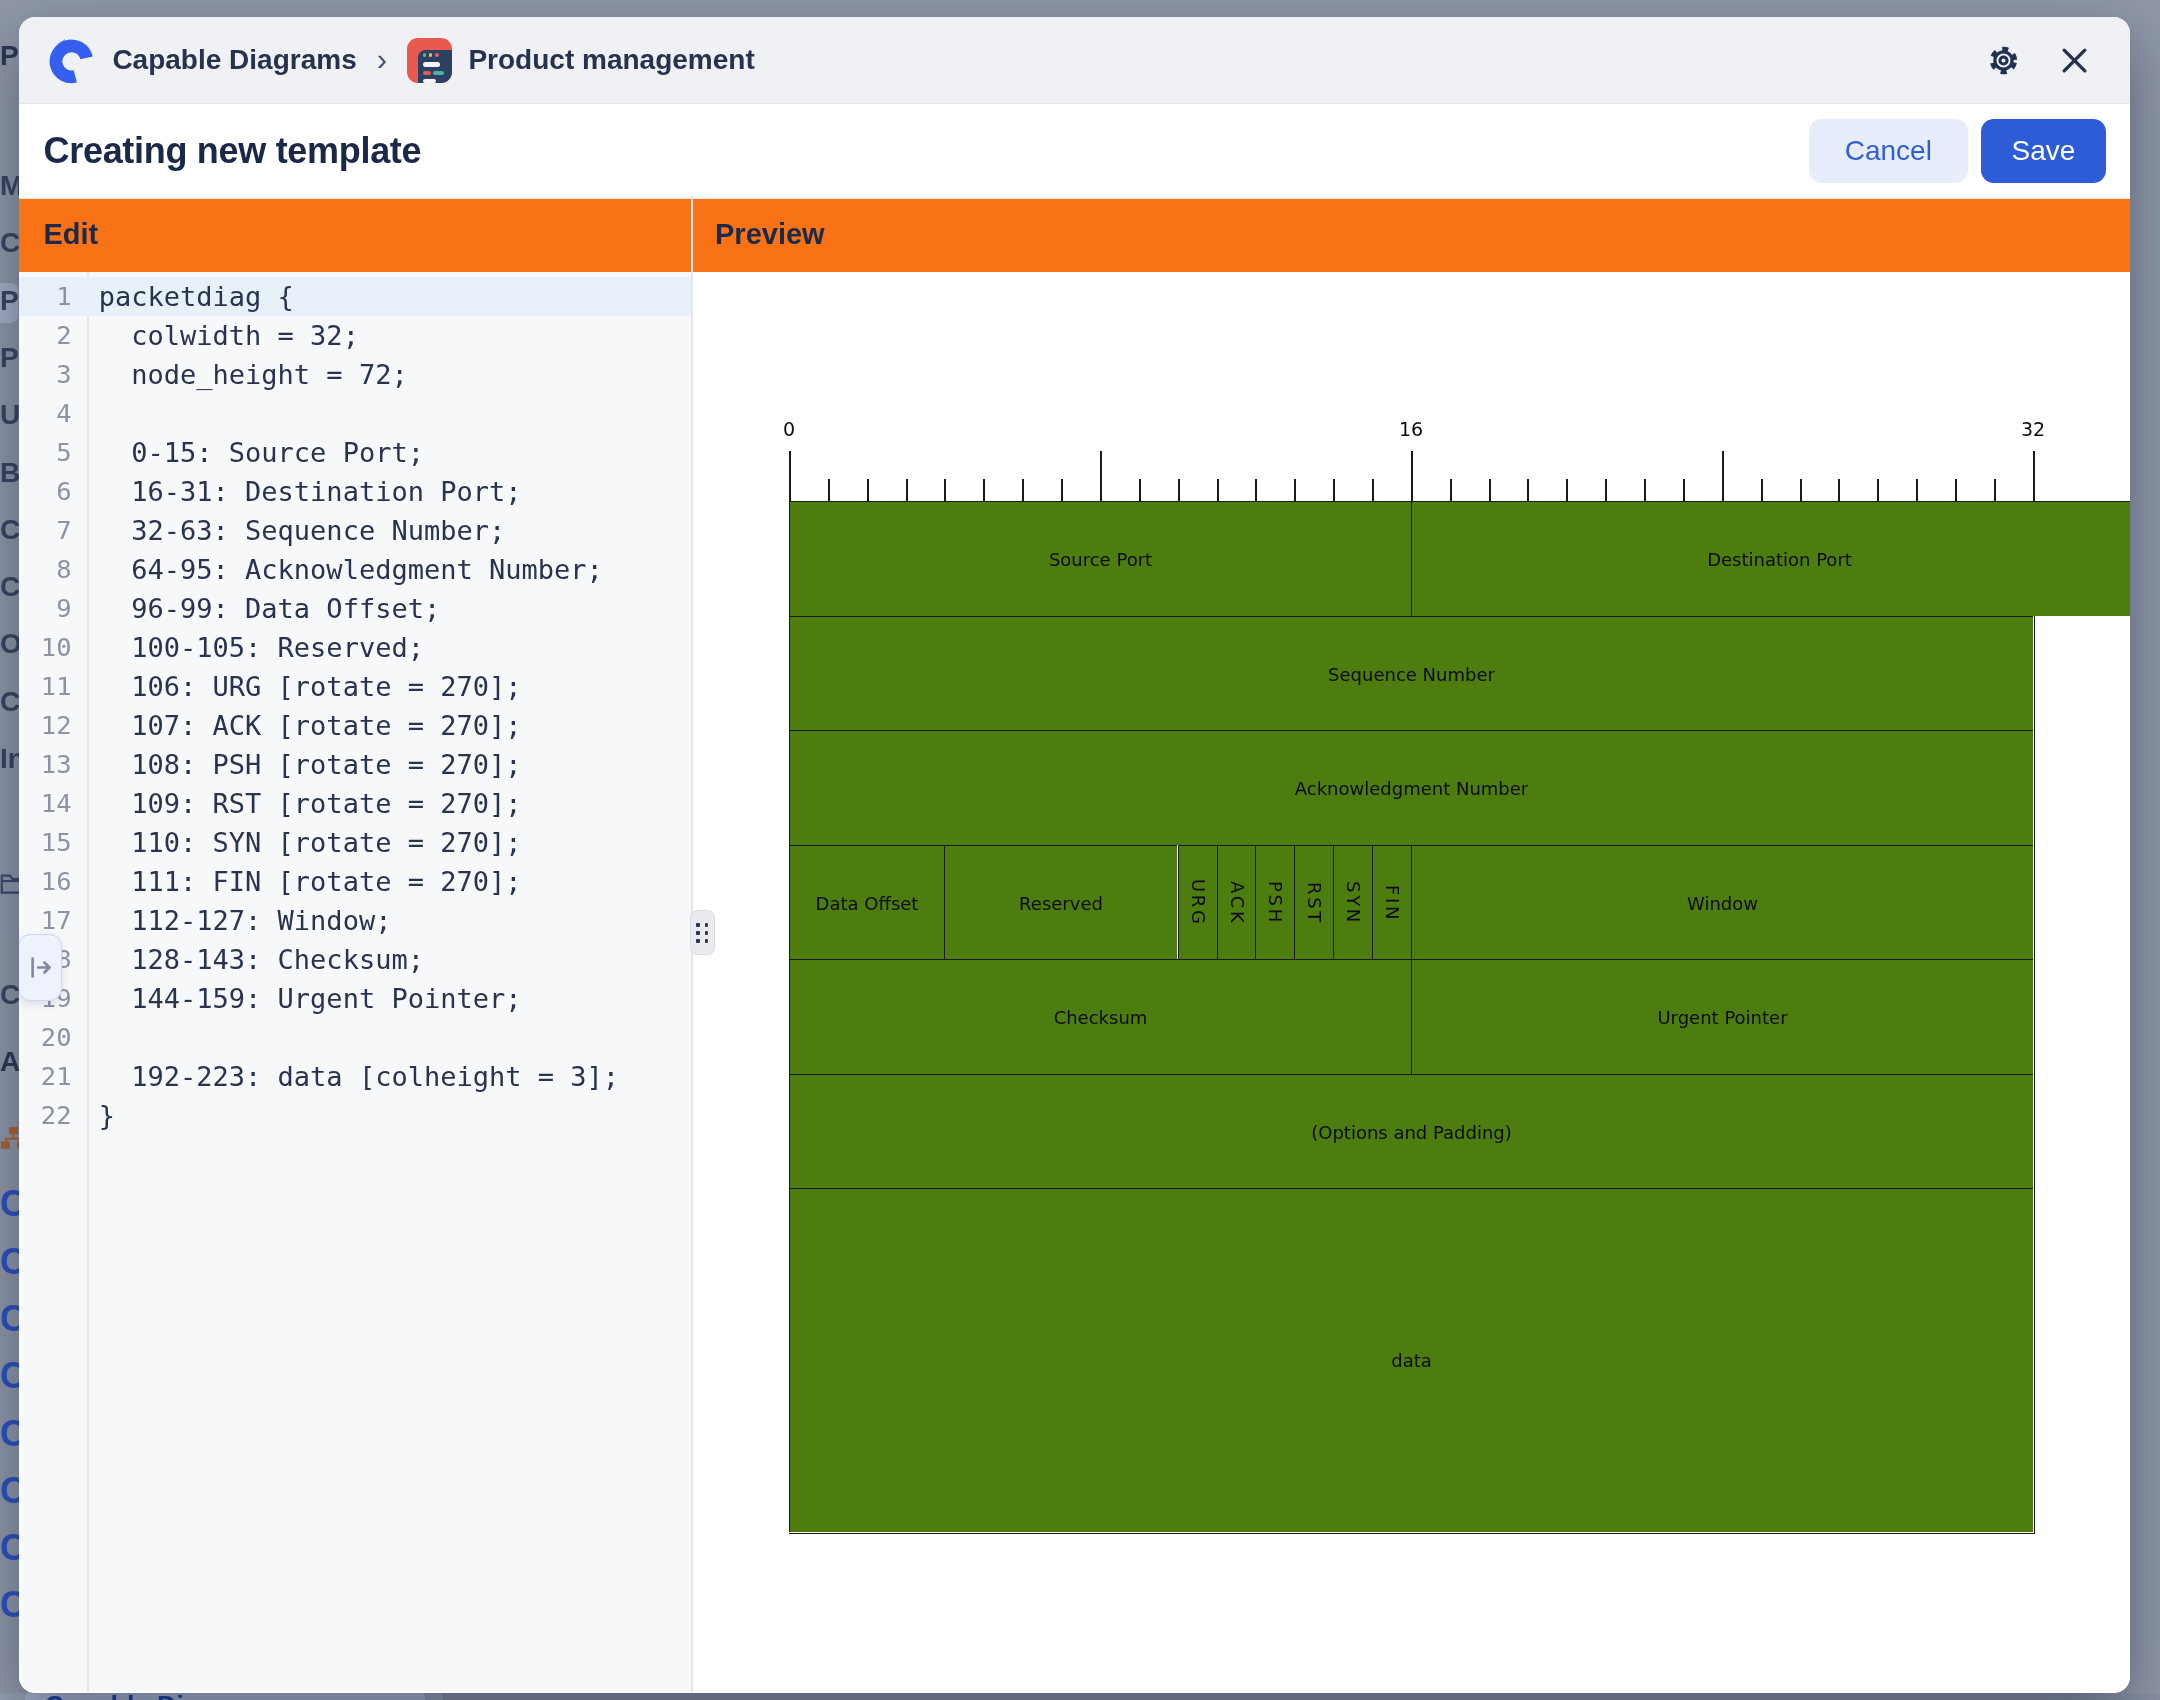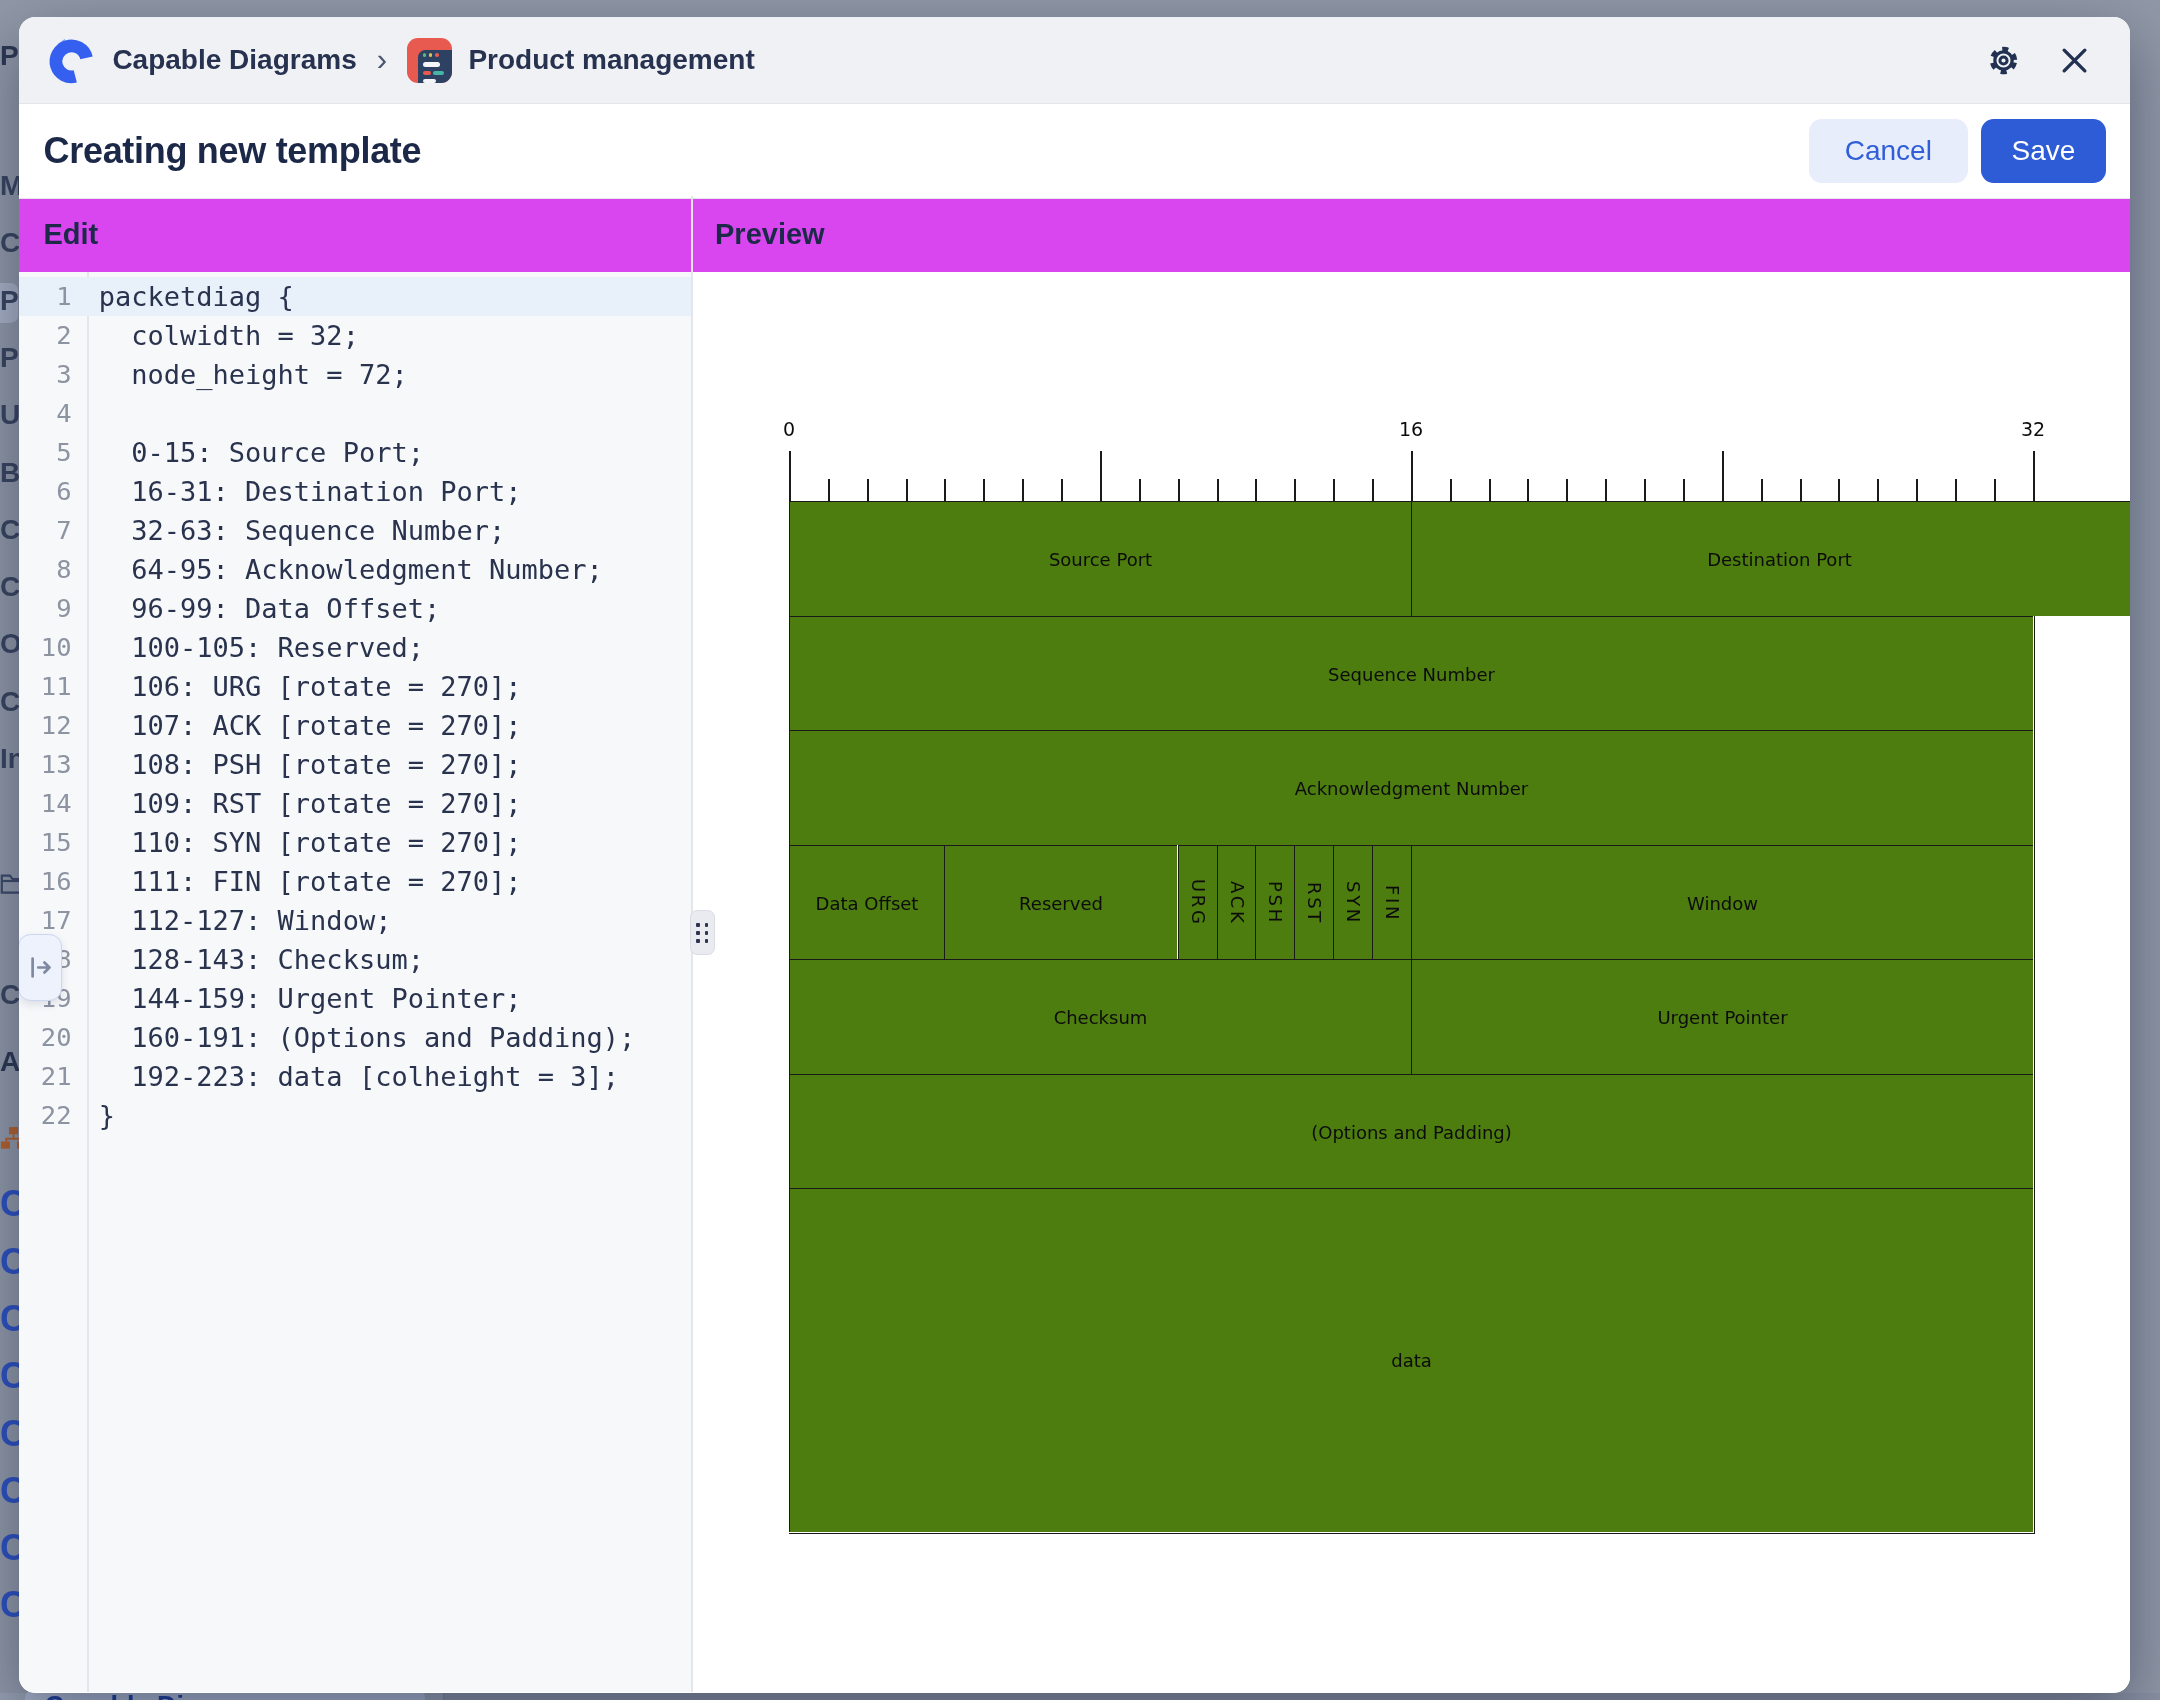--- a/index.html
+++ b/index.html
@@ -44,21 +44,21 @@
   .hdr-right{margin-left:auto;display:flex;align-items:center;gap:36px;}
   .icon-btn{width:35px;height:35px;display:flex;align-items:center;justify-content:center;cursor:pointer;background:none;border:none;padding:0;}
   
   #title-row{height:94px;display:flex;align-items:center;padding:0 23.6px 0 24.5px;box-sizing:border-box;background:#fff;}
   #page-title{font-size:36px;font-weight:700;color:#1b2848;letter-spacing:-0.3px;}
   .actions{margin-left:auto;display:flex;gap:12.7px;}
   .btn{height:64px;border:none;border-radius:12.7px;font-family:"Liberation Sans",sans-serif;font-size:28px;font-weight:500;padding:0 36px;cursor:pointer;}
   .btn.cancel{background:#e8edfb;color:#2f5ed8;}
   .btn.save{background:#2e5cd6;color:#ffffff;padding:0 31px;}
   
-  #band{position:relative;height:75px;background:#d946ef;border-top:1.8px solid #e4e6ea;border-bottom:1.8px solid #e4e6ea;box-sizing:border-box;}
+  #band{position:relative;height:75px;background:#f97316;border-top:1.8px solid #e4e6ea;border-bottom:1.8px solid #e4e6ea;box-sizing:border-box;}
   #band .label{position:absolute;top:0;height:71px;line-height:71px;font-size:29px;font-weight:700;color:#1c2948;}
   #band .label.edit{left:24.5px;}
   #band .label.preview{left:696px;}
   
   #content{position:absolute;left:0;top:255px;width:2111px;height:1420px;}
   #editor-pane{position:absolute;left:0;top:0;width:672px;height:100%;background:#f7f8fa;}
   #pane-divider{position:absolute;left:672px;top:-76px;width:1.8px;height:calc(100% + 76px);background:#e4e6ea;}
   #preview-pane{position:absolute;left:674px;top:0;right:0;height:100%;background:#ffffff;}
   
   #gutter-line{position:absolute;left:68px;top:0;width:1.8px;height:100%;background:#e3e6ea;}
@@ -315,21 +315,20 @@
           <div class="line">
             <span class="ln">18</span>
             <span class="ct">  128-143: Checksum;</span>
           </div>
           <div class="line">
             <span class="ln">19</span>
             <span class="ct">  144-159: Urgent Pointer;</span>
           </div>
           <div class="line">
             <span class="ln">20</span>
-            <span class="ct">  160-191: (Options and Padding);</span>
           </div>
           <div class="line">
             <span class="ln">21</span>
             <span class="ct">  192-223: data [colheight = 3];</span>
           </div>
           <div class="line">
             <span class="ln">22</span>
             <span class="ct">}</span>
           </div>
         </div>

